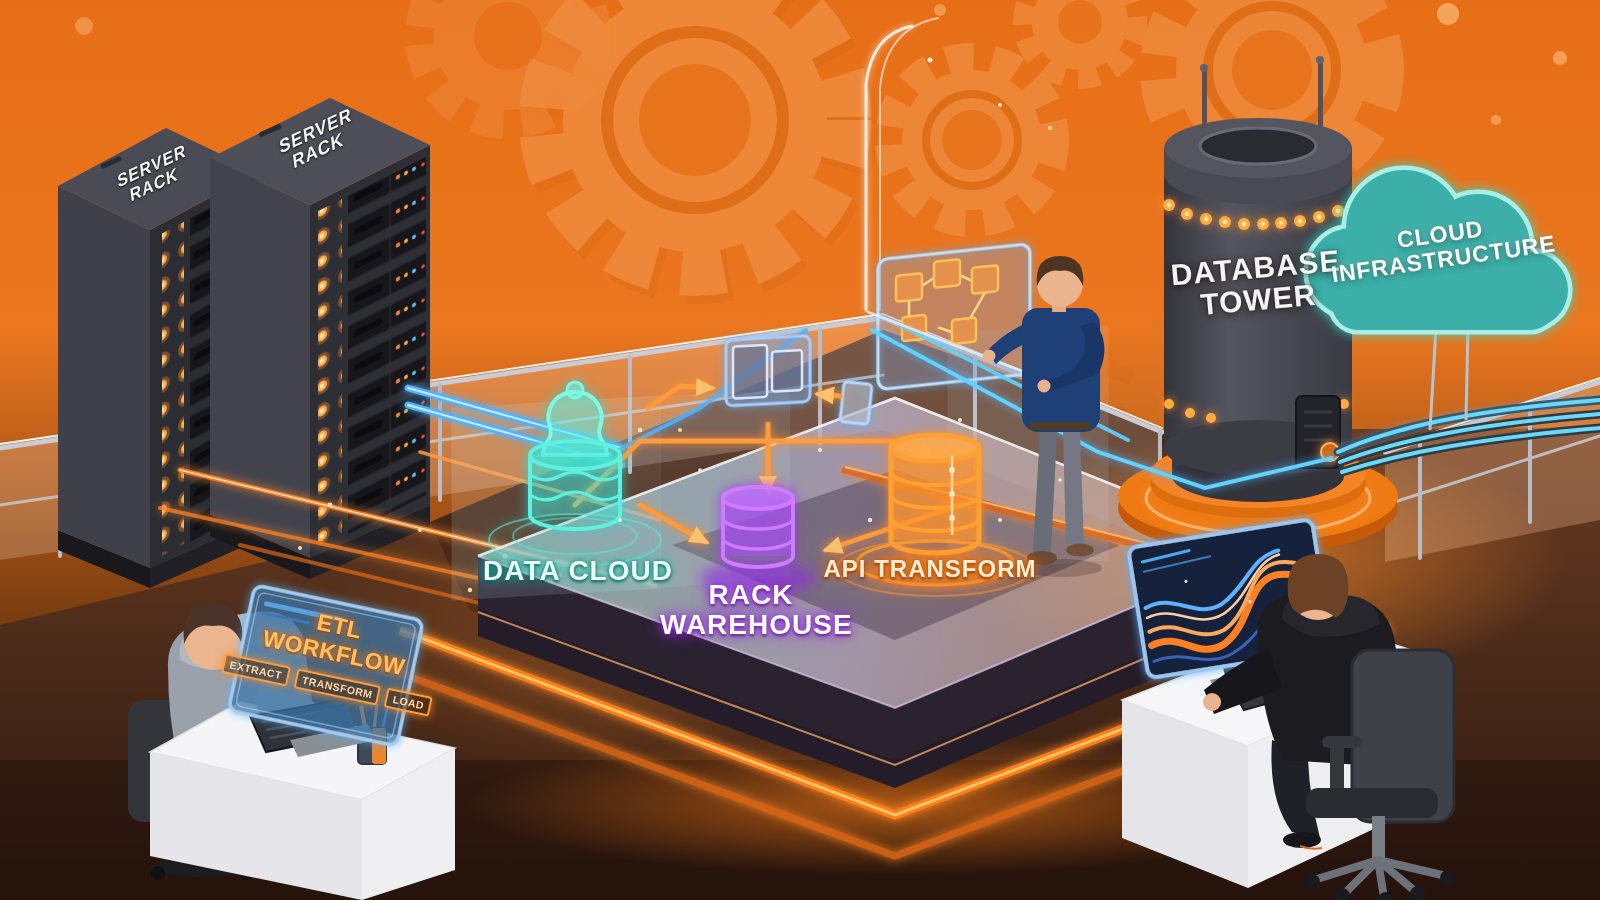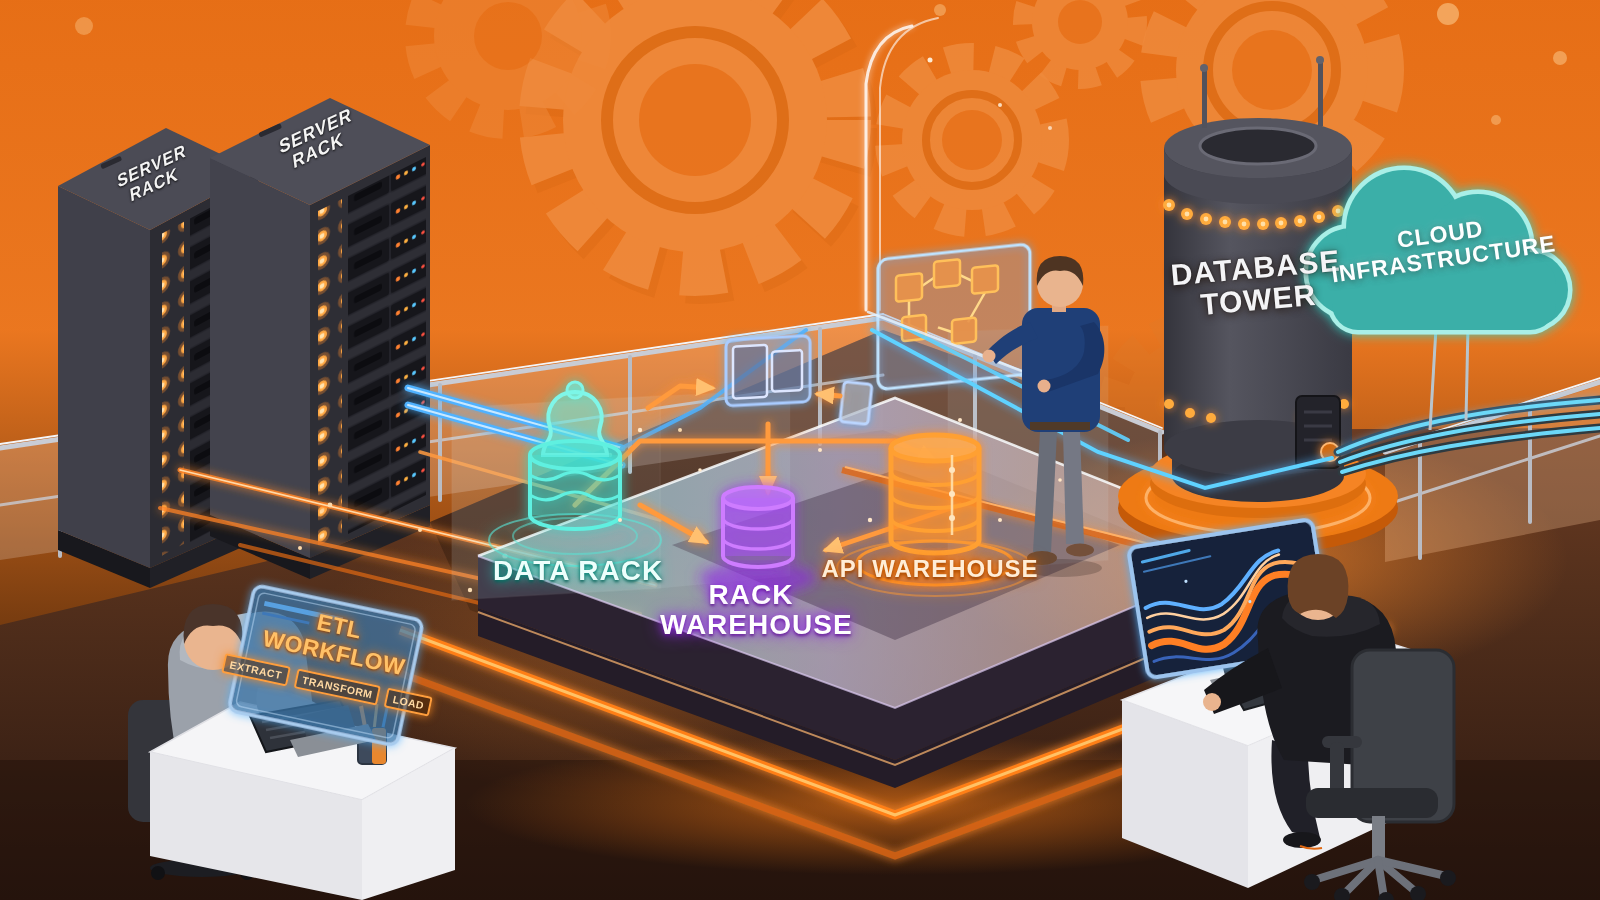--- a/index.html
+++ b/index.html
@@ -584,23 +584,23 @@
             <circle cx="1386" cy="900" r="8"></circle>
       </g>
     </g>
   </g>
 </svg>
 
 <div class="lbl lbl-rack" style="left:88px;top:158px;">SERVER RACK</div>
 <div class="lbl lbl-rack" style="left:252px;top:122px;font-size:18px;">SERVER RACK</div>
 <div class="lbl lbl-tower">DATABASE TOWER</div>
 <div class="lbl lbl-cloud">CLOUD INFRASTRUCTURE</div>
-<div class="lbl lbl-lake">DATA RACK</div>
+<div class="lbl lbl-lake">DATA CLOUD</div>
 <div class="lbl lbl-warehouse">RACK WAREHOUSE</div>
-<div class="lbl lbl-api">API WAREHOUSE</div>
+<div class="lbl lbl-api">API TRANSFORM</div>
 
 <div class="etl-overlay">
   <div class="etl-title">ETL WORKFLOW</div>
   <div class="etl-steps">
     <span class="etl-step">EXTRACT</span>
     <span class="etl-step">TRANSFORM</span>
     <span class="etl-step">LOAD</span>
   </div>
 </div>
 </div>

